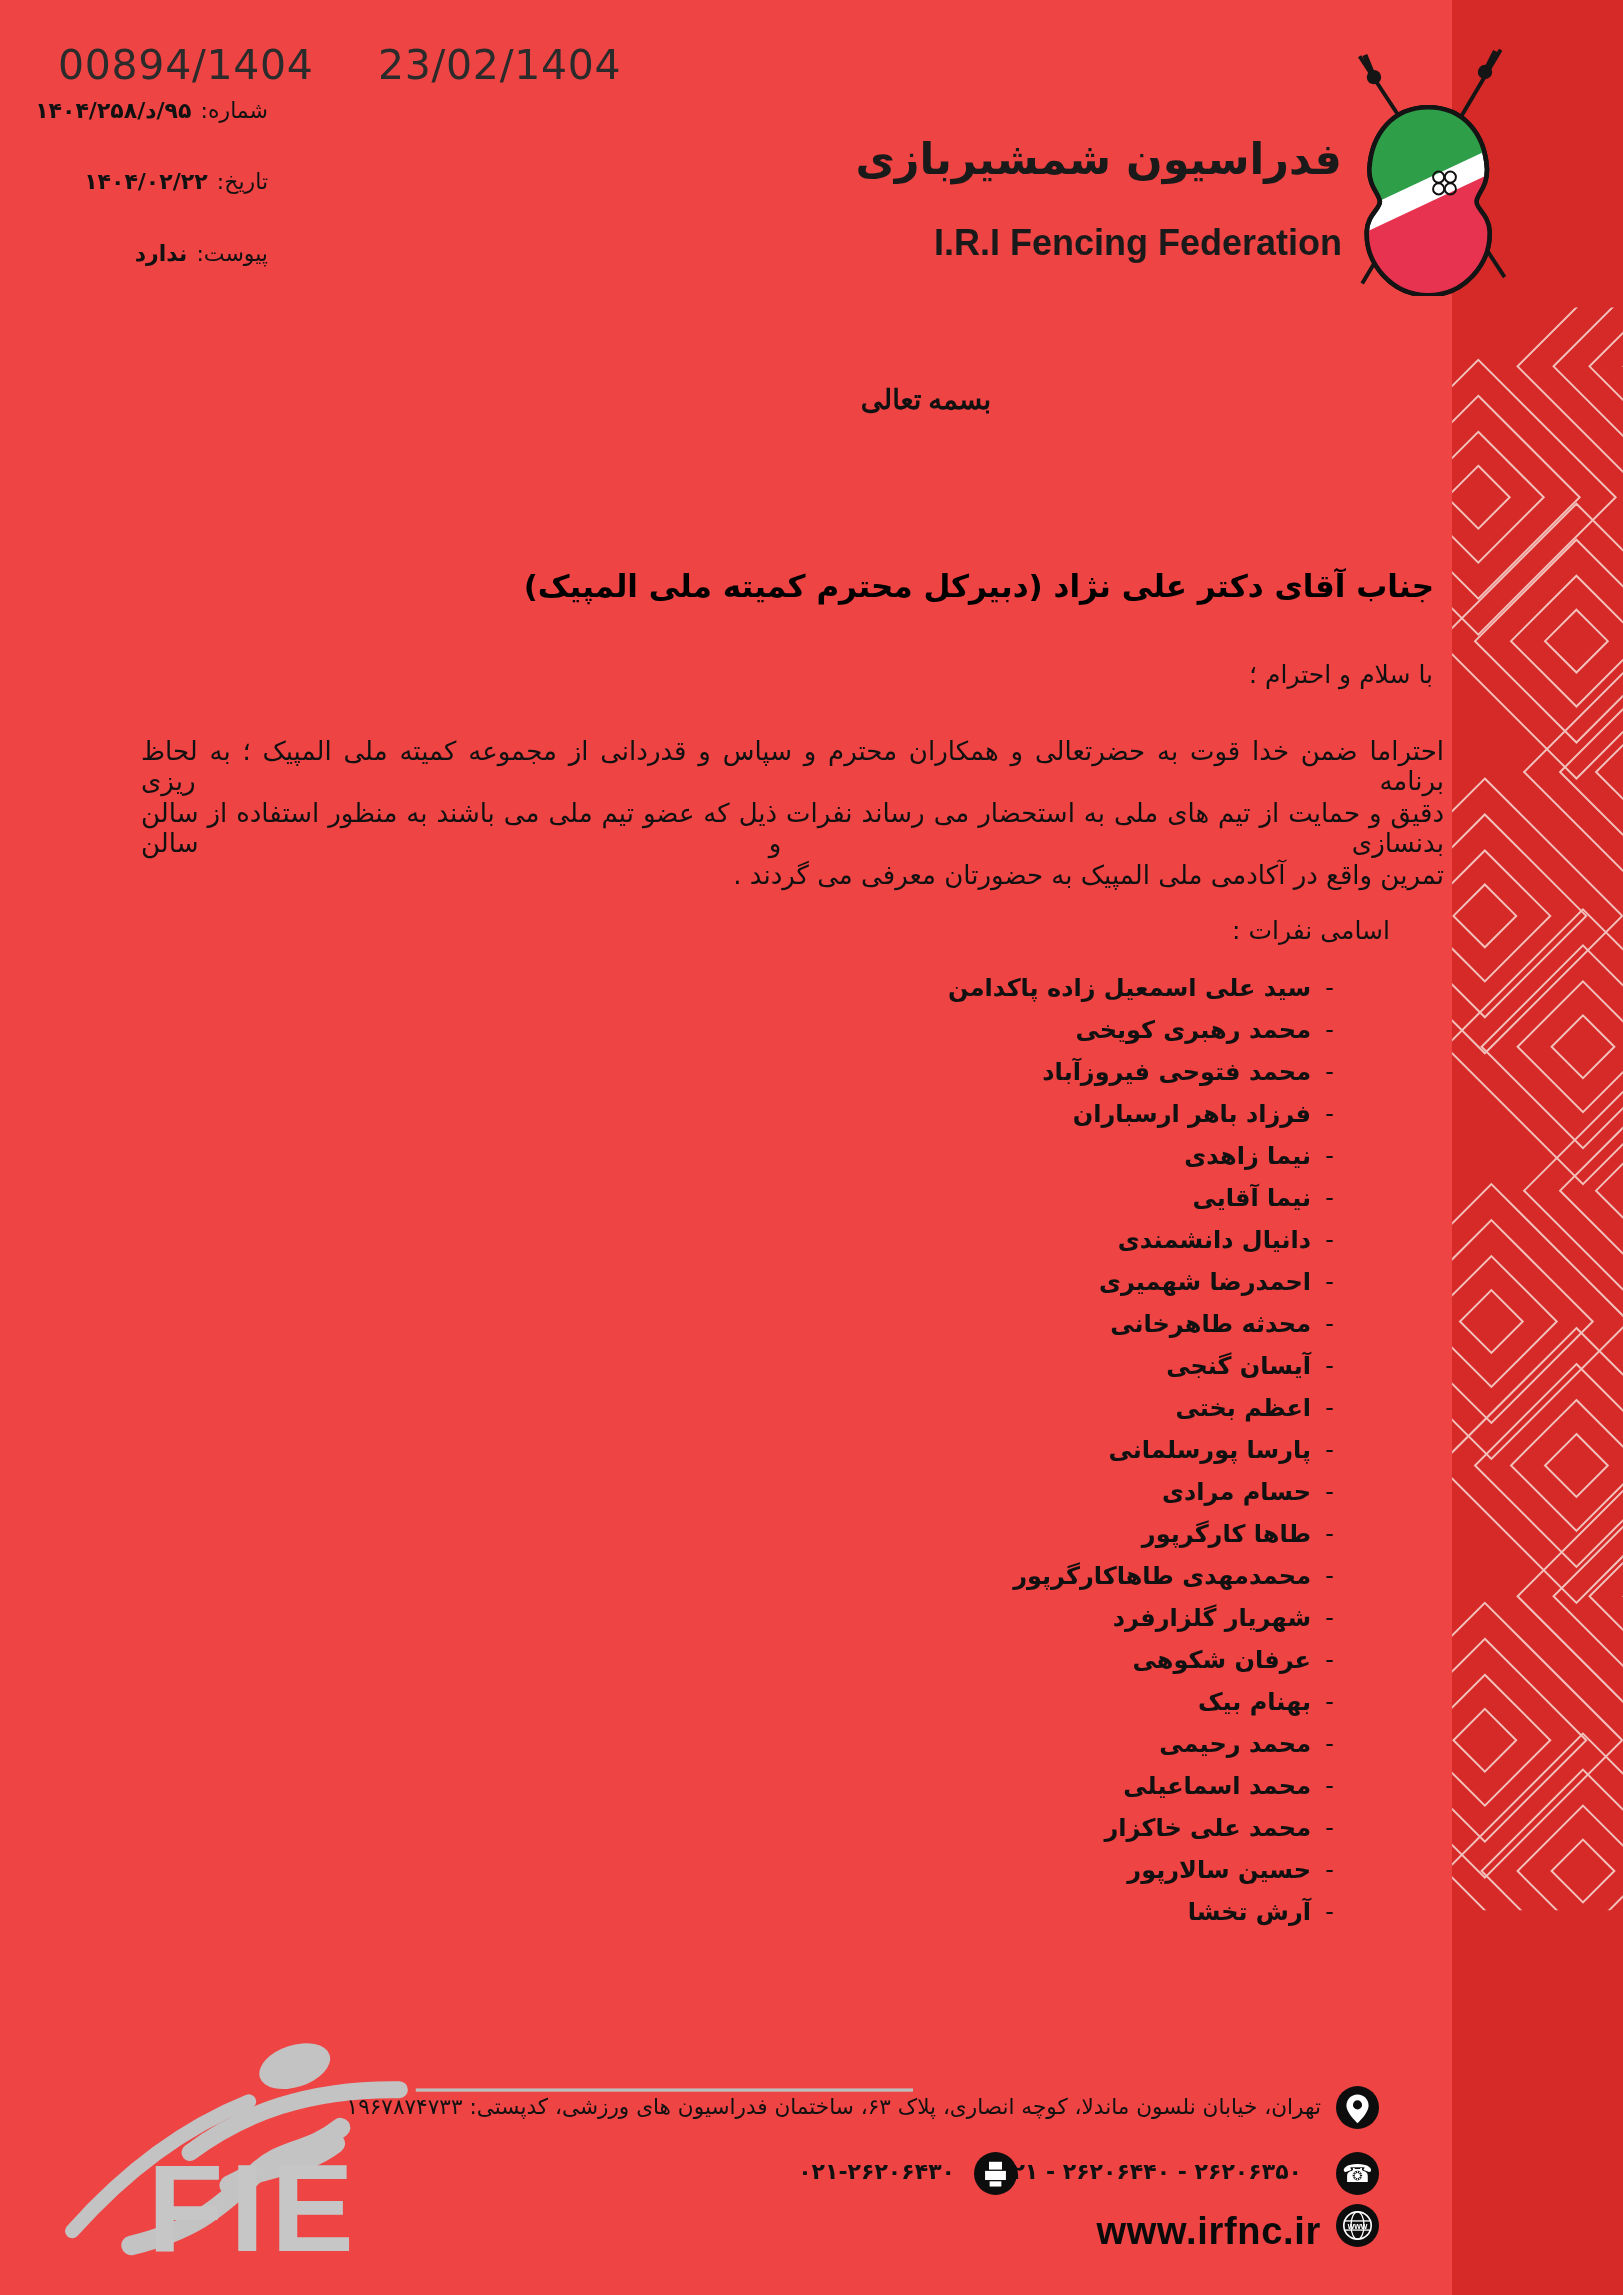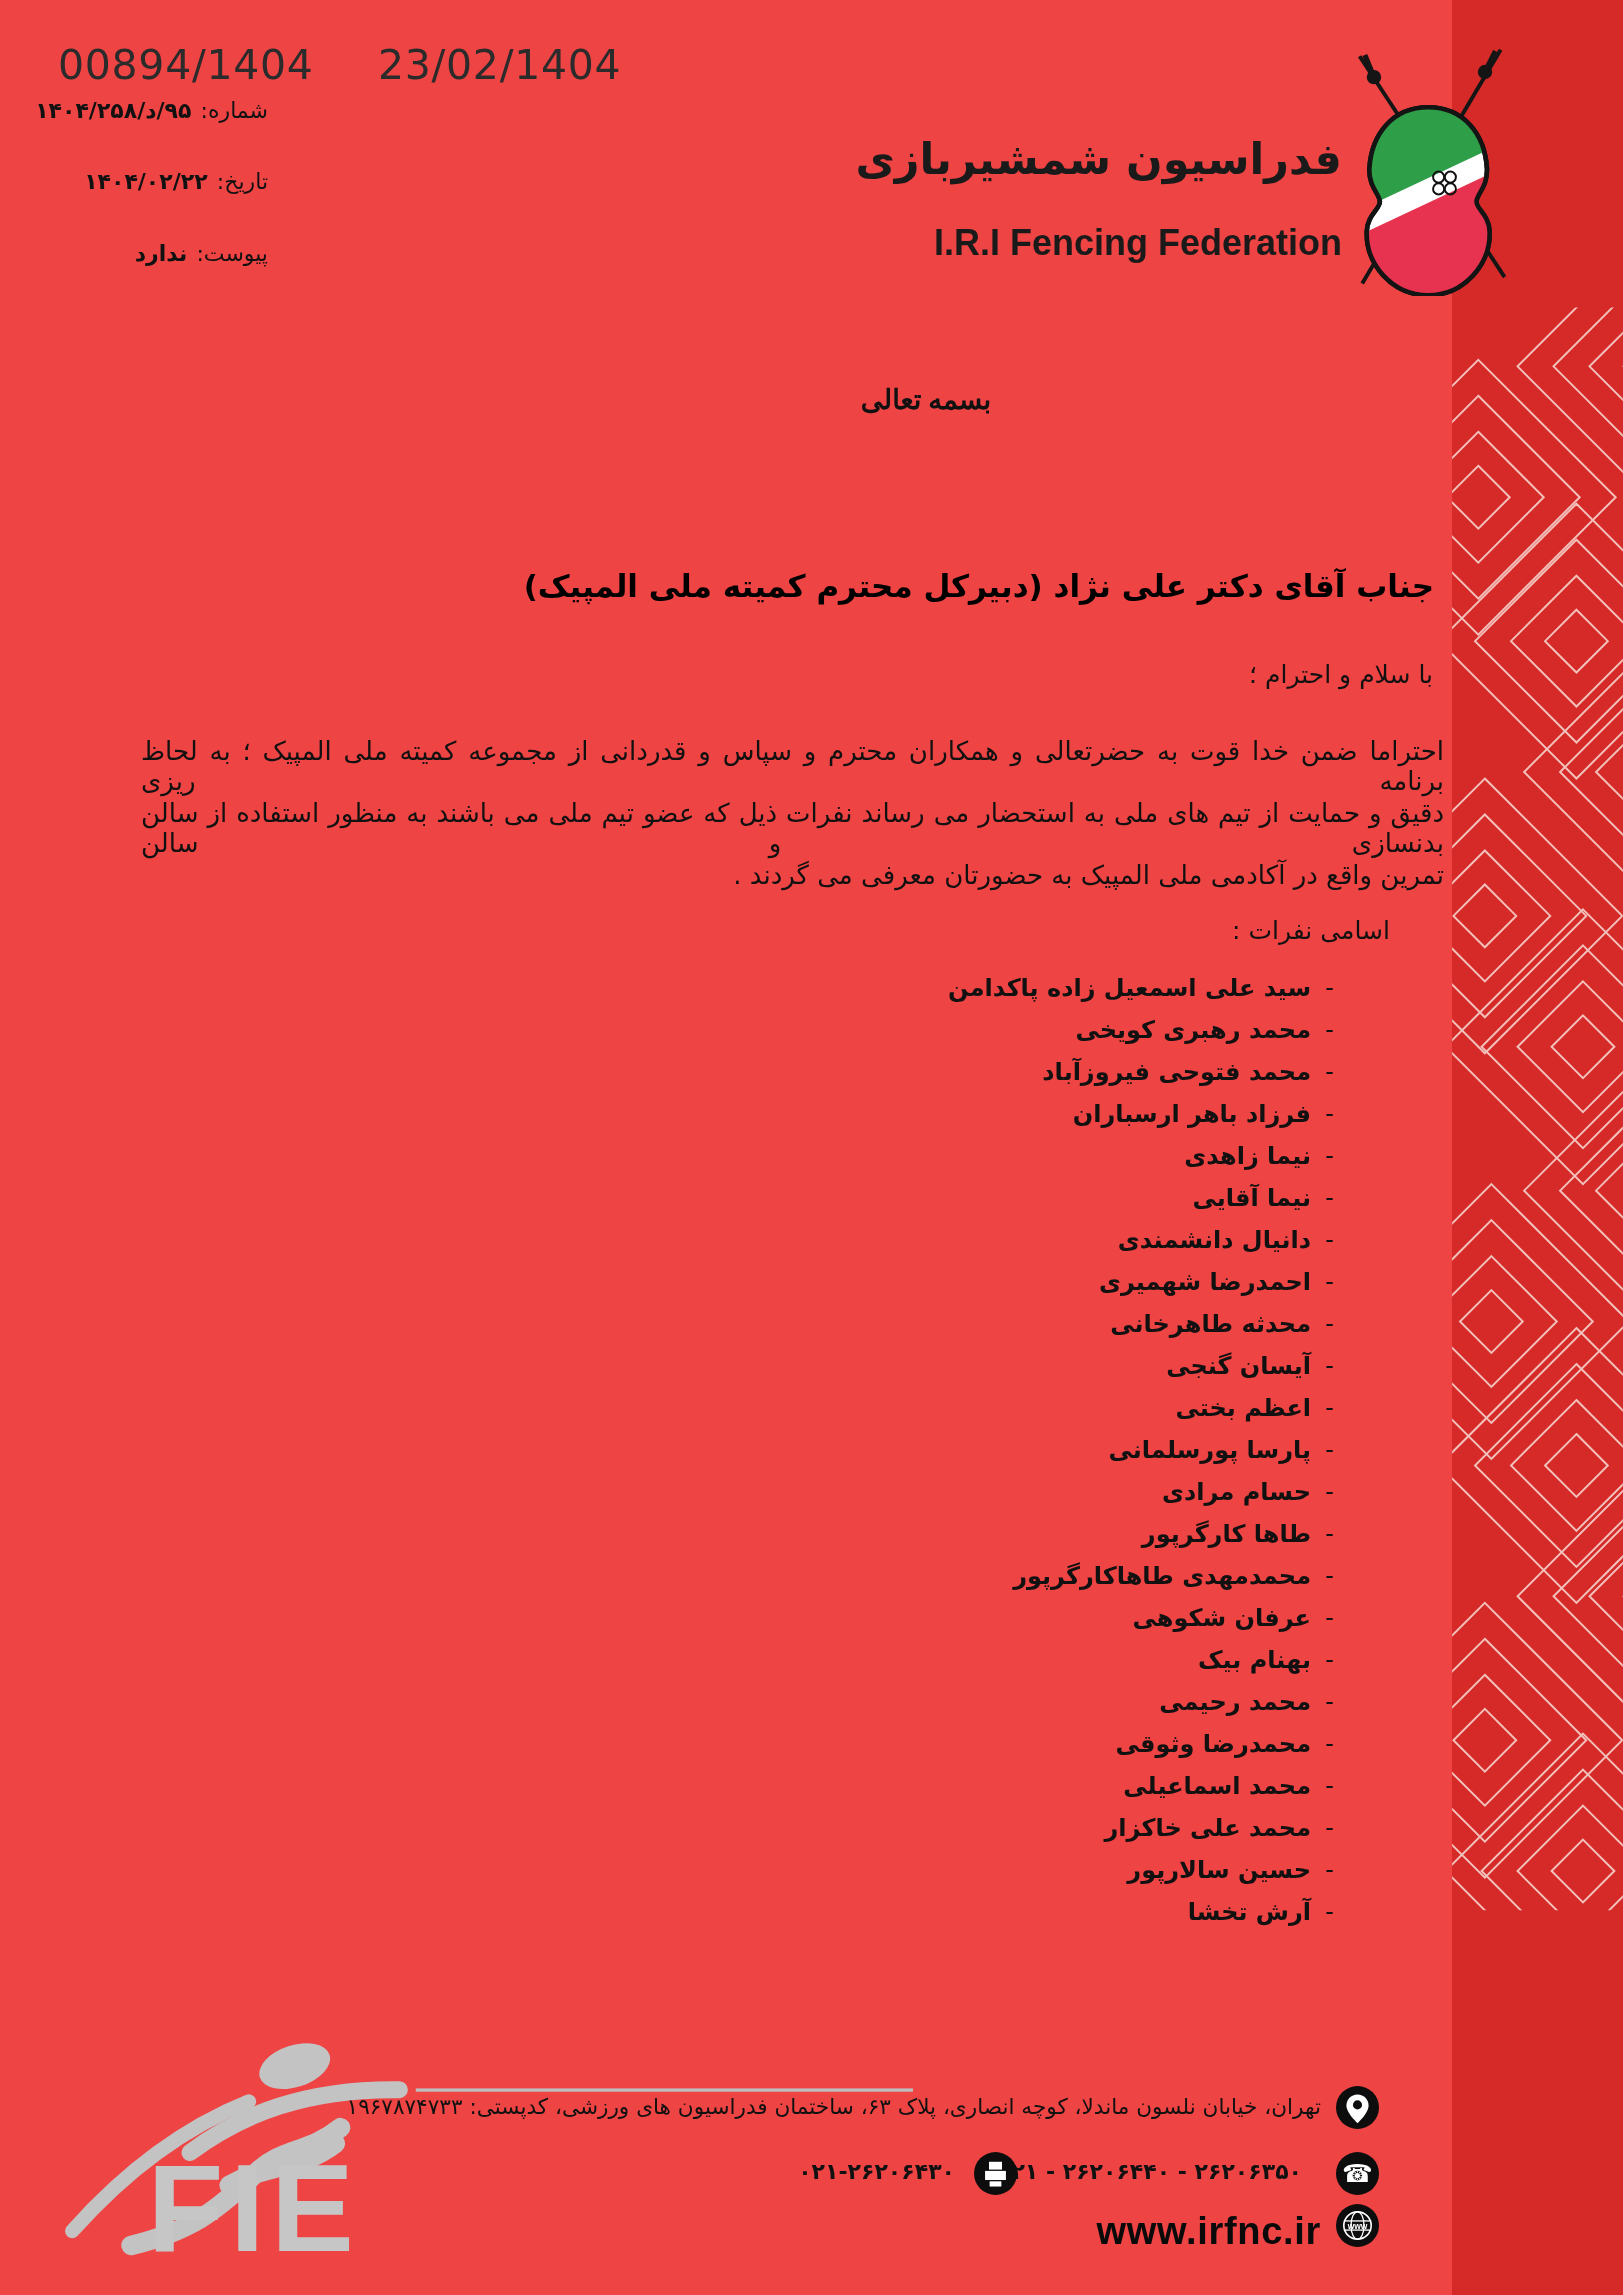--- a/index.html
+++ b/index.html
@@ -182,36 +182,36 @@
       </div>
 
       <div class="name-row">
         <span class="dash">-</span><span>طاها کارگرپور</span>
       </div>
 
       <div class="name-row">
         <span class="dash">-</span><span>محمدمهدی طاهاکارگرپور</span>
       </div>
 
+      <div class="name-row">
+        <span class="dash">-</span><span>شهریار گلزارفرد</span>
+      </div>
 
       <div class="name-row">
         <span class="dash">-</span><span>عرفان شکوهی</span>
       </div>
 
       <div class="name-row">
         <span class="dash">-</span><span>بهنام بیک</span>
       </div>
 
       <div class="name-row">
         <span class="dash">-</span><span>محمد رحیمی</span>
       </div>
 
-      <div class="name-row">
-        <span class="dash">-</span><span>محمدرضا وثوقی</span>
-      </div>
 
       <div class="name-row">
         <span class="dash">-</span><span>محمد اسماعیلی</span>
       </div>
 
       <div class="name-row">
         <span class="dash">-</span><span>محمد علی خاکزار</span>
       </div>
 
 

